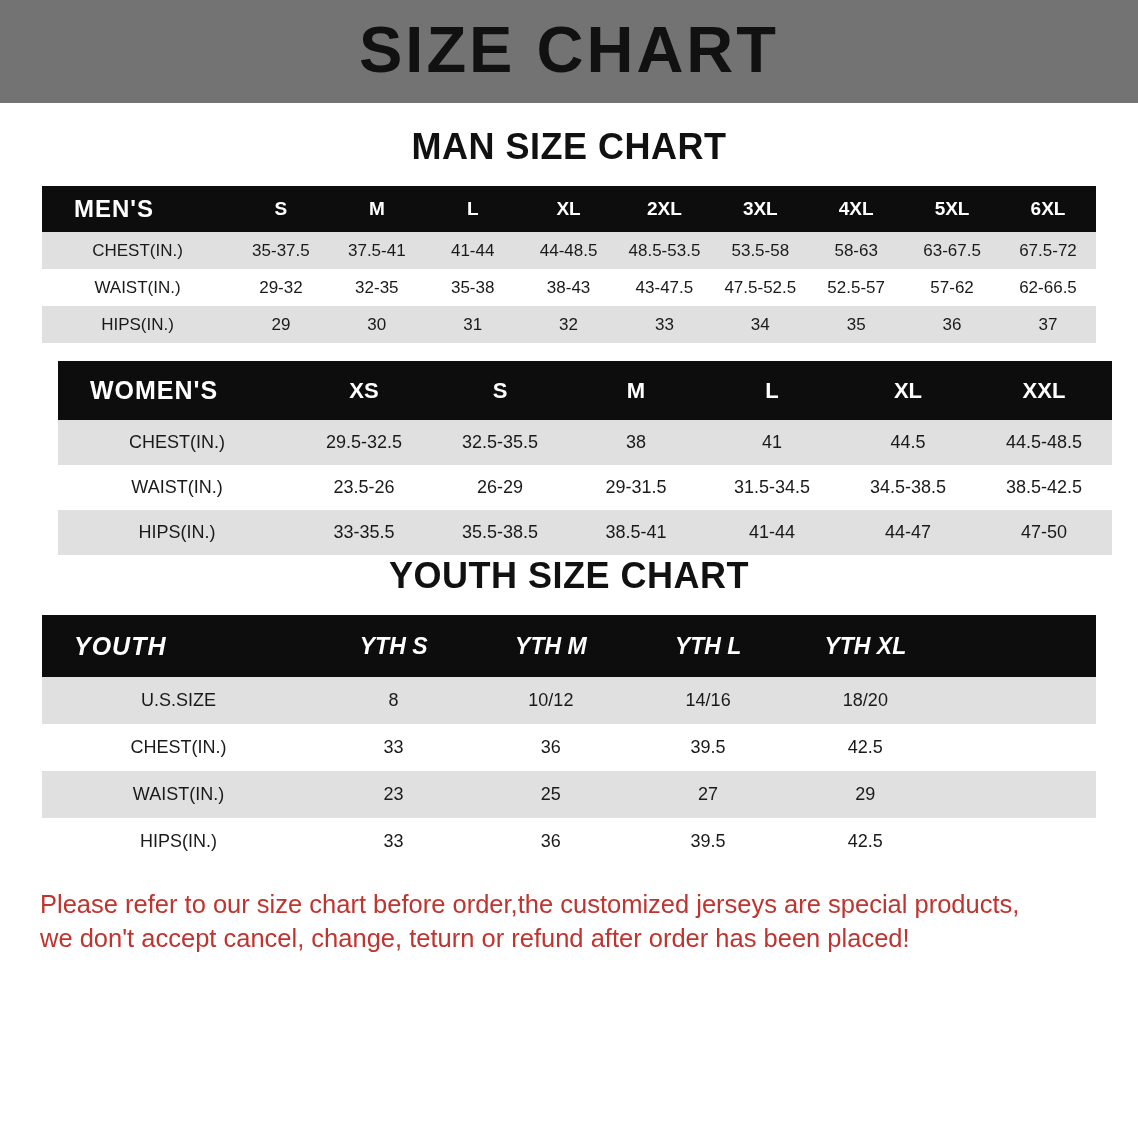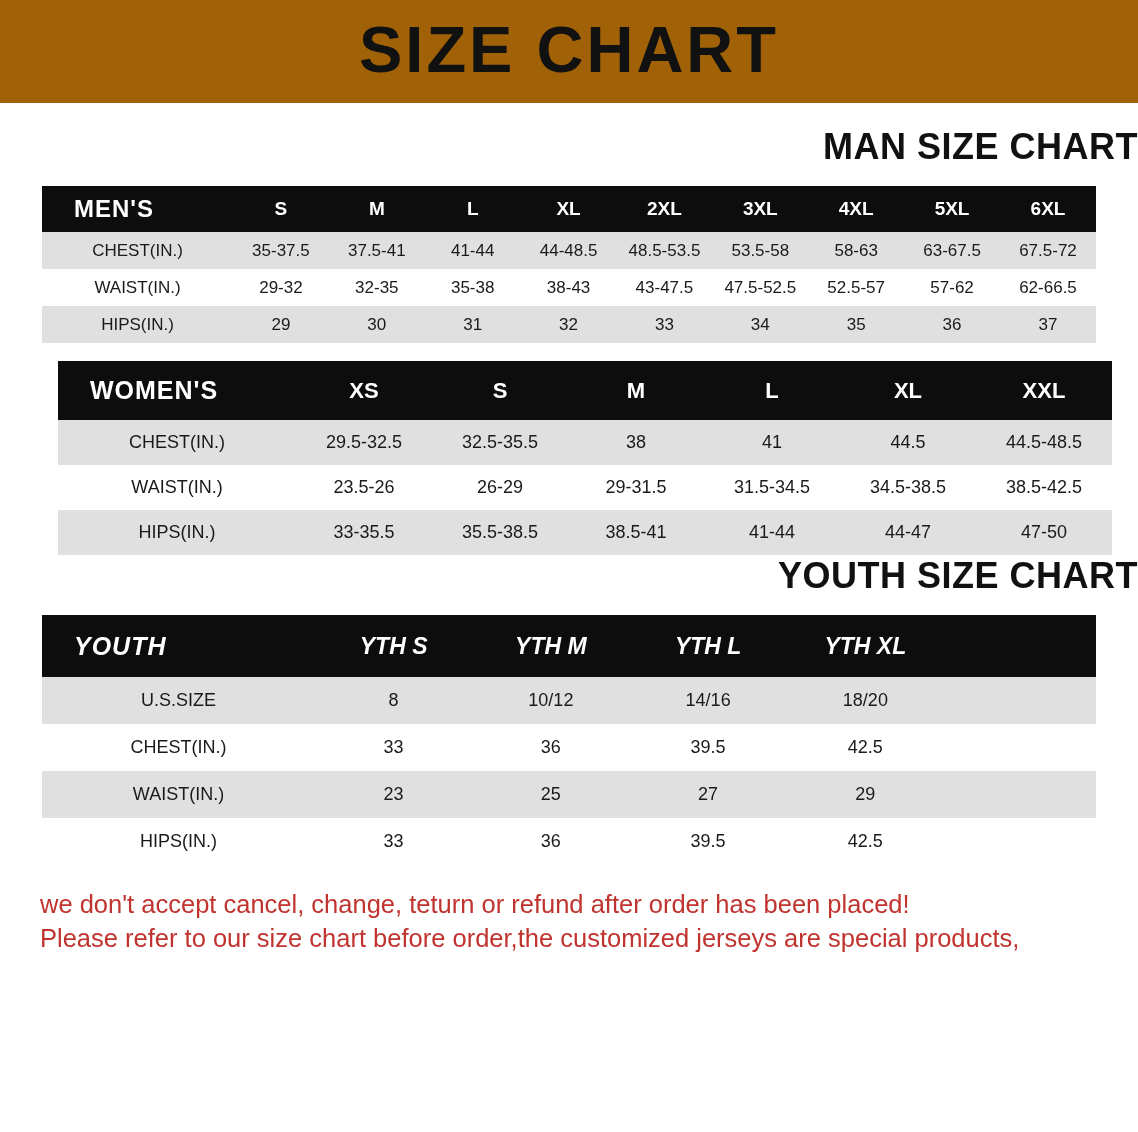--- a/index.html
+++ b/index.html
@@ -17,38 +17,38 @@
     position: relative;
     width: 1138px;
     height: 1132px;
     background: #ffffff;
   }
 
   
   .banner {
     width: 100%;
     height: 103px;
-    background: #a16207;
+    background: #737373;
     display: flex;
     align-items: center;
     justify-content: center;
   }
   .banner-title {
     font-family: "Liberation Sans", sans-serif;
     font-weight: bold;
     font-size: 65px;
     letter-spacing: 3px;
     color: #111111;
     line-height: 1;
     margin-top: -4px;
   }
 
   
   .section-title {
-    text-align: right;
+    text-align: center;
     font-family: "Liberation Sans", sans-serif;
     font-weight: bold;
     font-size: 36px;
     color: #111111;
     letter-spacing: 0.5px;
   }
   .t-man   { margin-top: 23px; }
   .t-women { margin-top: 30px; }
   .t-youth { }
 
@@ -279,17 +279,17 @@
           <td>36</td>
           <td>39.5</td>
           <td>42.5</td>
           <td></td>
         </tr>
       </tbody>
     </table>
   </div>
 
   <div class="note">
+    <span class="note-line l1">Please refer to our size chart before order,the customized jerseys are special products,</span>
     <span class="note-line l2">we don't accept cancel, change, teturn or refund after order has been placed!</span>
-    <span class="note-line l1">Please refer to our size chart before order,the customized jerseys are special products,</span>
   </div>
 
 </div>
 
 </body></html>

